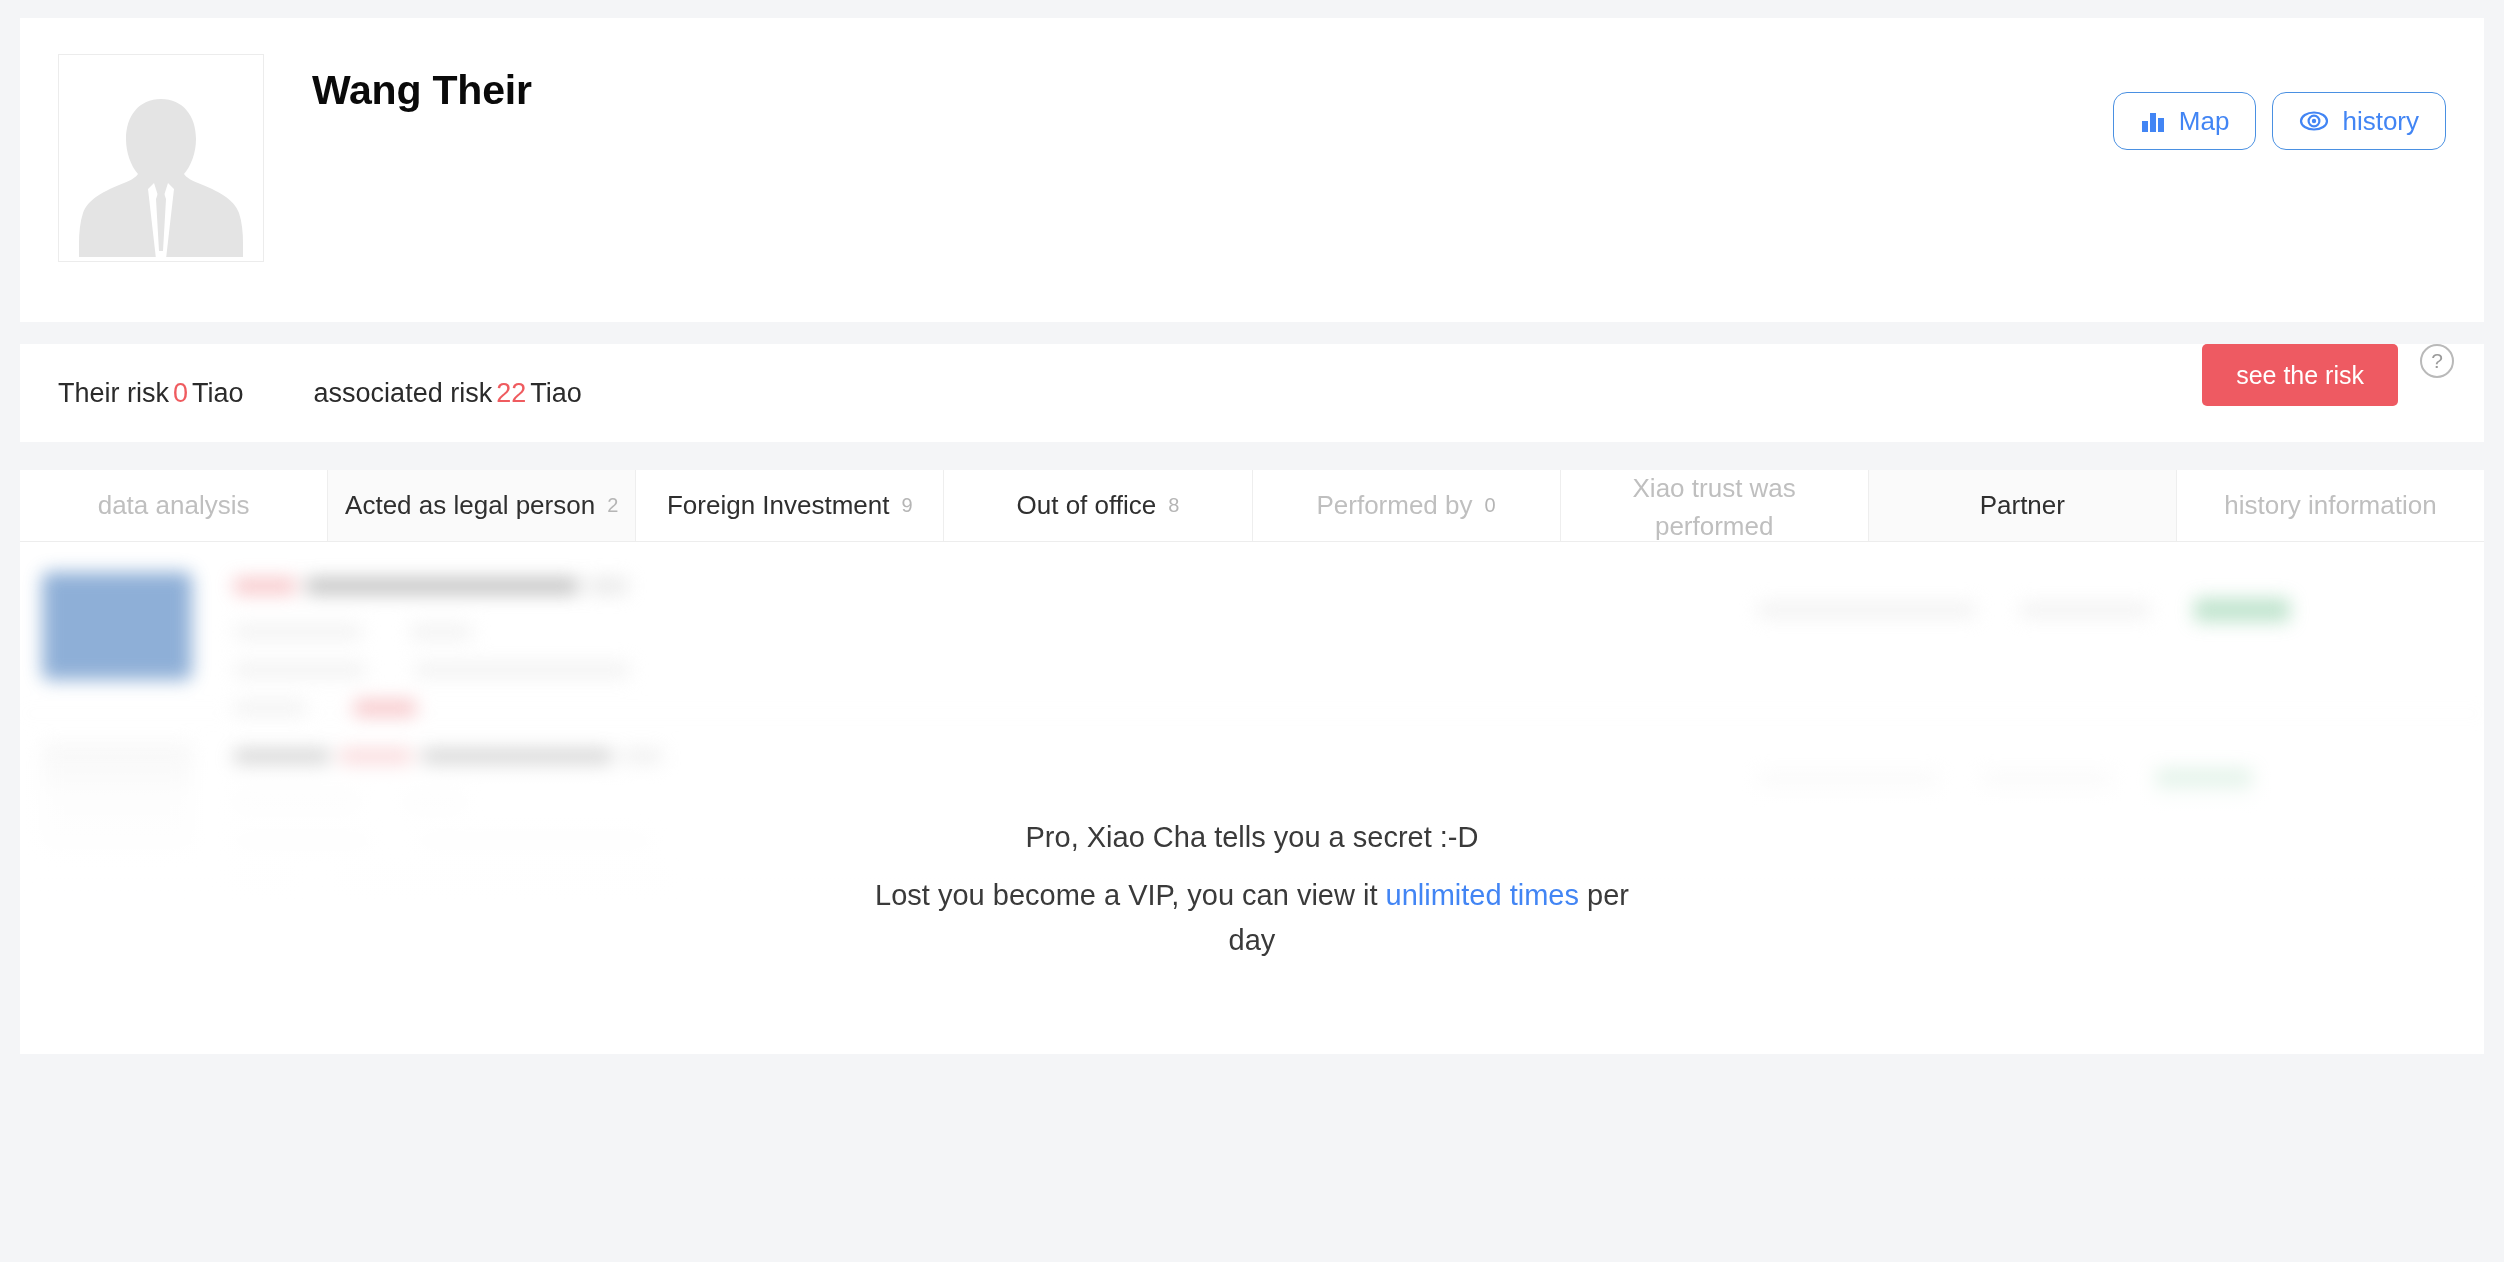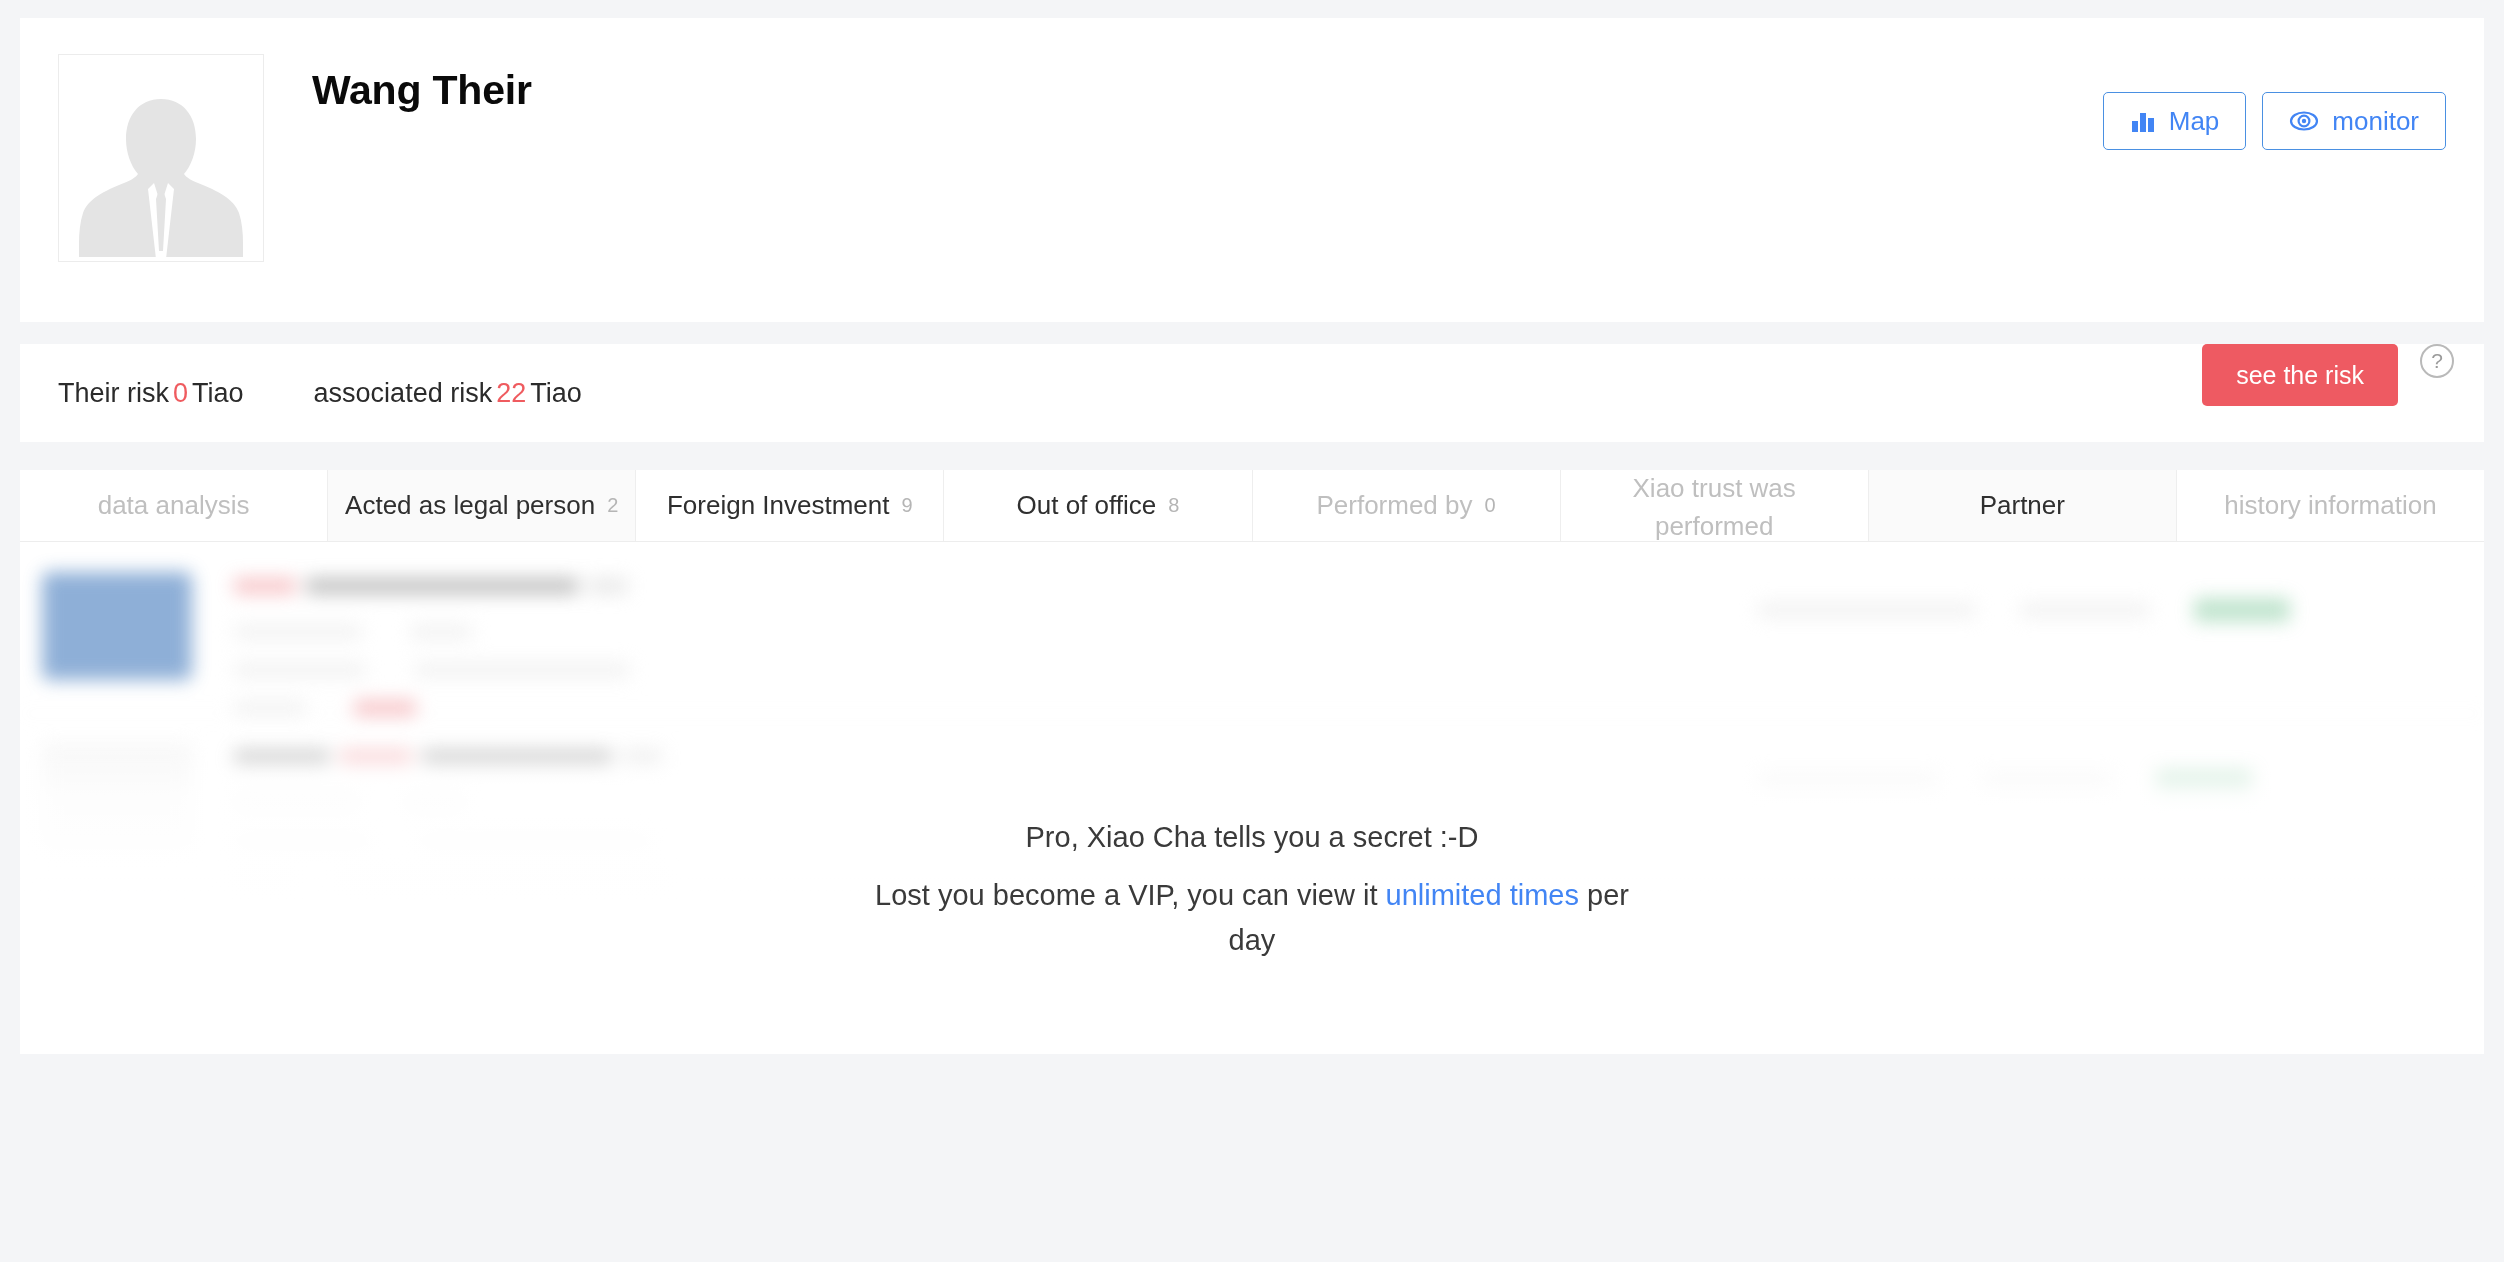--- a/index.html
+++ b/index.html
@@ -68,21 +68,21 @@
     gap: 16px;
   }
 
   .ghost-btn {
     display: flex;
     align-items: center;
     gap: 13px;
     height: 58px;
     padding: 0 26px;
     border: 1px solid #4a90e2;
-    border-radius: 5px;
+    border-radius: 14px;
     background: #ffffff;
     color: #4285f4;
     font-size: 26px;
     font-family: "Liberation Sans", sans-serif;
     cursor: pointer;
     line-height: 1;
     white-space: nowrap;
   }
   .ghost-btn .ico { display: flex; align-items: center; }
 
@@ -301,21 +301,21 @@
       </button>
 
       <button class="ghost-btn">
         <span class="ico">
           <svg width="30" height="26" viewBox="0 0 30 26">
             <ellipse cx="15" cy="13" rx="13" ry="8.5" fill="none" stroke="#4285f4" stroke-width="2.2"></ellipse>
             <circle cx="15" cy="13" r="5.4" fill="none" stroke="#4285f4" stroke-width="2.2"></circle>
             <circle cx="15" cy="13" r="2.2" fill="#4285f4"></circle>
           </svg>
         </span>
-        <span>monitor</span>
+        <span>history</span>
       </button>
     </div>
   </div>
 
   <div class="risk-card">
 
 
     <div class="risk-stats">
       <div class="risk-stat">
         <span>Their risk</span><span class="risk-num">0</span><span>Tiao</span>

